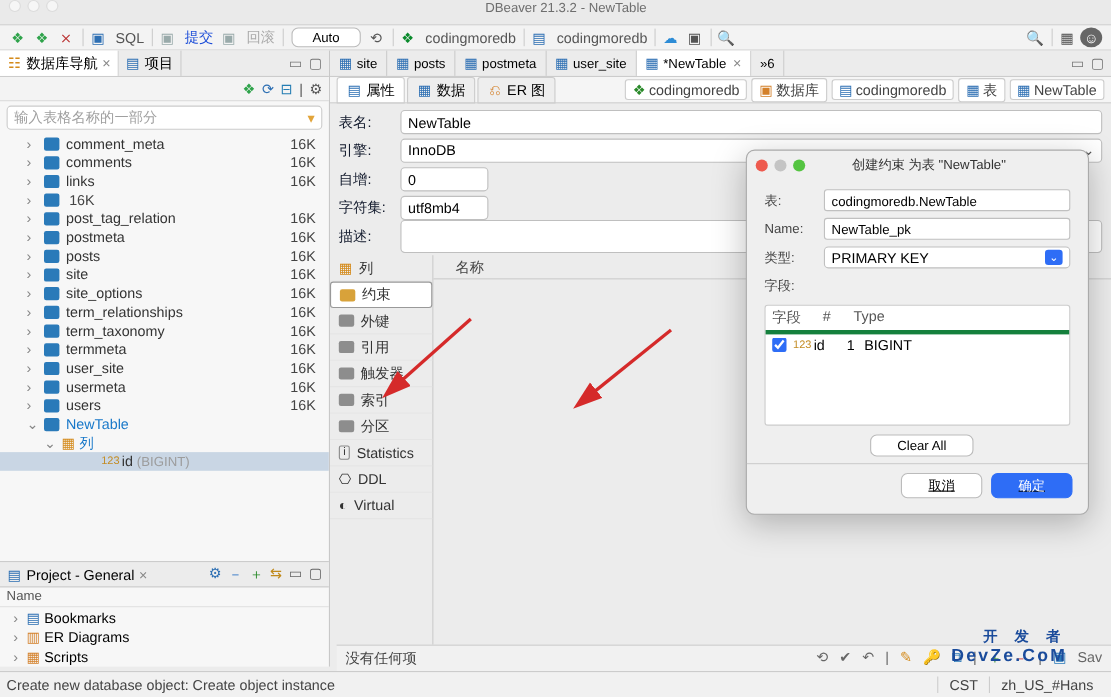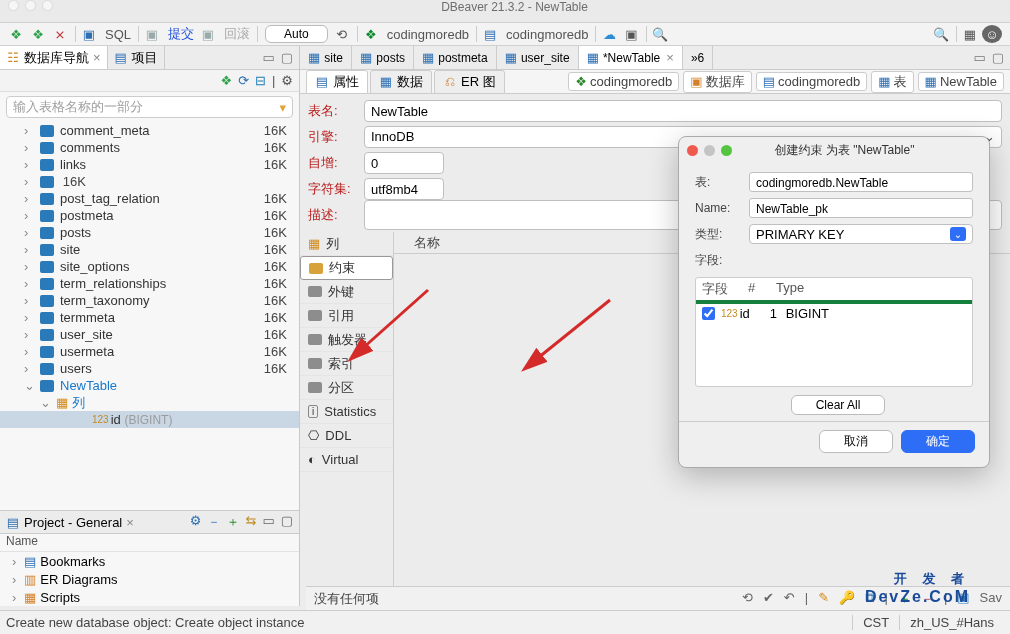--- a/index.html
+++ b/index.html
@@ -41,21 +41,21 @@
 .editor-tabs { height: 24px; display: flex; align-items: center; border-bottom: 1px solid #ccc; background: #ececec; }
 .editor-tab { display: inline-flex; align-items: center; padding: 0 8px; border-right: 1px solid #ccc; height: 100%; font-size: 12px; }
 .editor-tab.active { background: #fff; }
 .sub-tabs { height: 24px; display: flex; align-items: center; border-bottom: 1px solid #ccc; background: #f5f5f5; padding-left: 6px; }
 .sub-tab { padding: 2px 8px; border: 1px solid #ccc; margin-right: 2px; background: #eee; border-radius: 3px 3px 0 0; font-size: 12px; display:inline-flex; align-items:center; }
 .sub-tab.active { background: #fff; }
 .breadcrumb { margin-left: auto; display: flex; gap: 4px; align-items: center; padding-right: 6px; font-size: 12px; color: #444; }
 .crumb { display:inline-flex; align-items:center; padding: 1px 6px; border: 1px solid #ccc; border-radius: 3px; background: #fff; }
 .form-area { display: flex; flex-direction: column; padding: 4px 8px; }
 .form-row { display: flex; align-items: center; height: 26px; }
-.form-row label { width: 56px; color: #b91c1c; }
+.form-row label { width: 56px; color: #0f172a; }
 .form-row .field { flex: 1; border: 1px solid #bfbfbf; background: #fff; padding: 2px 6px; border-radius: 4px; height: 22px; line-height: 18px; }
 .form-row .sel-f { width: 200px; display: inline-flex; align-items: center; }
 .editor-body { flex: 1; display: flex; }
 .side-nav { width: 94px; border-right: 1px solid #ccc; }
 .side-item { height: 24px; display: flex; align-items: center; padding-left: 8px; font-size: 12px; color: #333; border-bottom: 1px solid #e5e5e5; }
 .side-item.active { background: #fff; border: 1px solid #999; border-radius: 3px; }
 .folder-icon { width: 14px; height: 11px; background: #8d8d8d; border-radius: 2px; margin-right: 6px; display:inline-block; }
 .key-icon { width: 14px; height: 11px; background: #d8a23a; border-radius: 2px; margin-right: 6px; display:inline-block; }
 .main-editor { flex: 1; position: relative; }
 .grid-header { height: 22px; border-bottom: 1px solid #ccc; padding-left: 20px; display: flex; align-items: center; font-size: 12px; color: #444; }
@@ -71,21 +71,21 @@
 .sel-box .arr { margin-left: auto; background: #2e6df6; color: #fff; width: 16px; height: 14px; border-radius: 3px; display:inline-flex; align-items:center; justify-content:center; font-size: 10px; }
 .dlg-table { margin-top: 4px; border: 1px solid #ccc; background: #fff; height: 110px; border-radius: 3px; }
 .dlg-thead { display: flex; font-size: 12px; color: #555; padding: 2px 6px; border-bottom: 4px solid #15803d; }
 .dlg-thead span:nth-child(1){ width: 46px; }
 .dlg-thead span:nth-child(2){ width: 28px; }
 .dlg-trow { display: flex; align-items: center; padding: 2px 6px; font-size: 12px; }
 .dlg-trow input { margin-right: 6px; accent-color: #2e6df6; }
 .num123 { color: #c38c24; font-size: 10px; margin-right: 2px; }
 .btn { border: 1px solid #bbb; border-radius: 6px; background: #fff; padding: 2px 24px; font-size: 12px; margin-left: 8px; }
 .btn.primary { background: #2e6df6; color: #fff; border-color: #2e6df6; }
-.dlg-buttons { padding: 8px 14px 14px; display: flex; justify-content: flex-end; }
+.dlg-buttons { padding: 8px 14px 14px; display: flex; justify-content: flex-end; text-decoration: underline; }
 .status-bar { position: absolute; bottom: 0; left: 0; right: 0; height: 24px; border-top: 1px solid #ccc; display: flex; align-items: center; font-size: 12px; color: #444; padding: 0 6px; background: #f1f1f1; }
 .arrow { position: absolute; pointer-events: none; z-index: 60; }
 .arrow svg { overflow: visible; }
 .watermark { position: absolute; right: 40px; bottom: 28px; font-size: 20px; color: #1a4b9b; font-weight: 700; z-index: 10; text-align: right; margin-left: 11px; }
 .msg-bar { position: absolute; bottom: 24px; left: 306px; right: 0; height: 24px; border-top: 1px solid #ccc; background: #f1f1f1; display: flex; align-items: center; padding: 0 8px; font-size: 12px; color: #444; }
 .msg-tools { margin-left: auto; display: flex; gap: 10px; color: #666; }
 </style>
 </head>
 <body>
 

